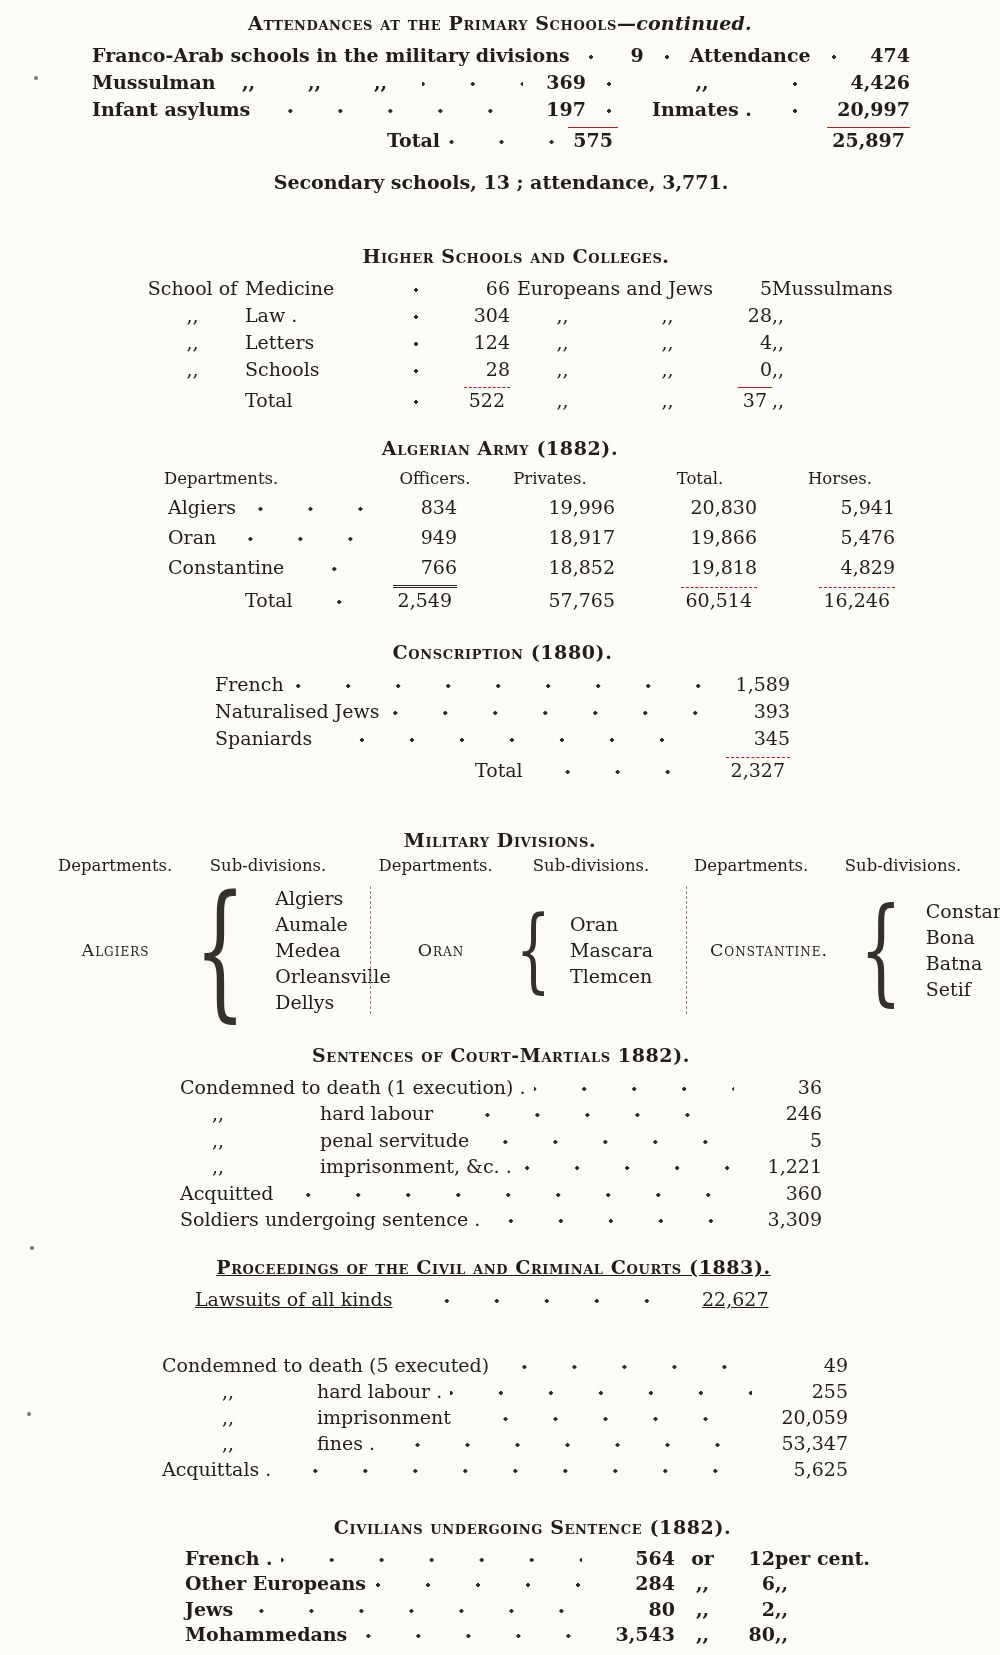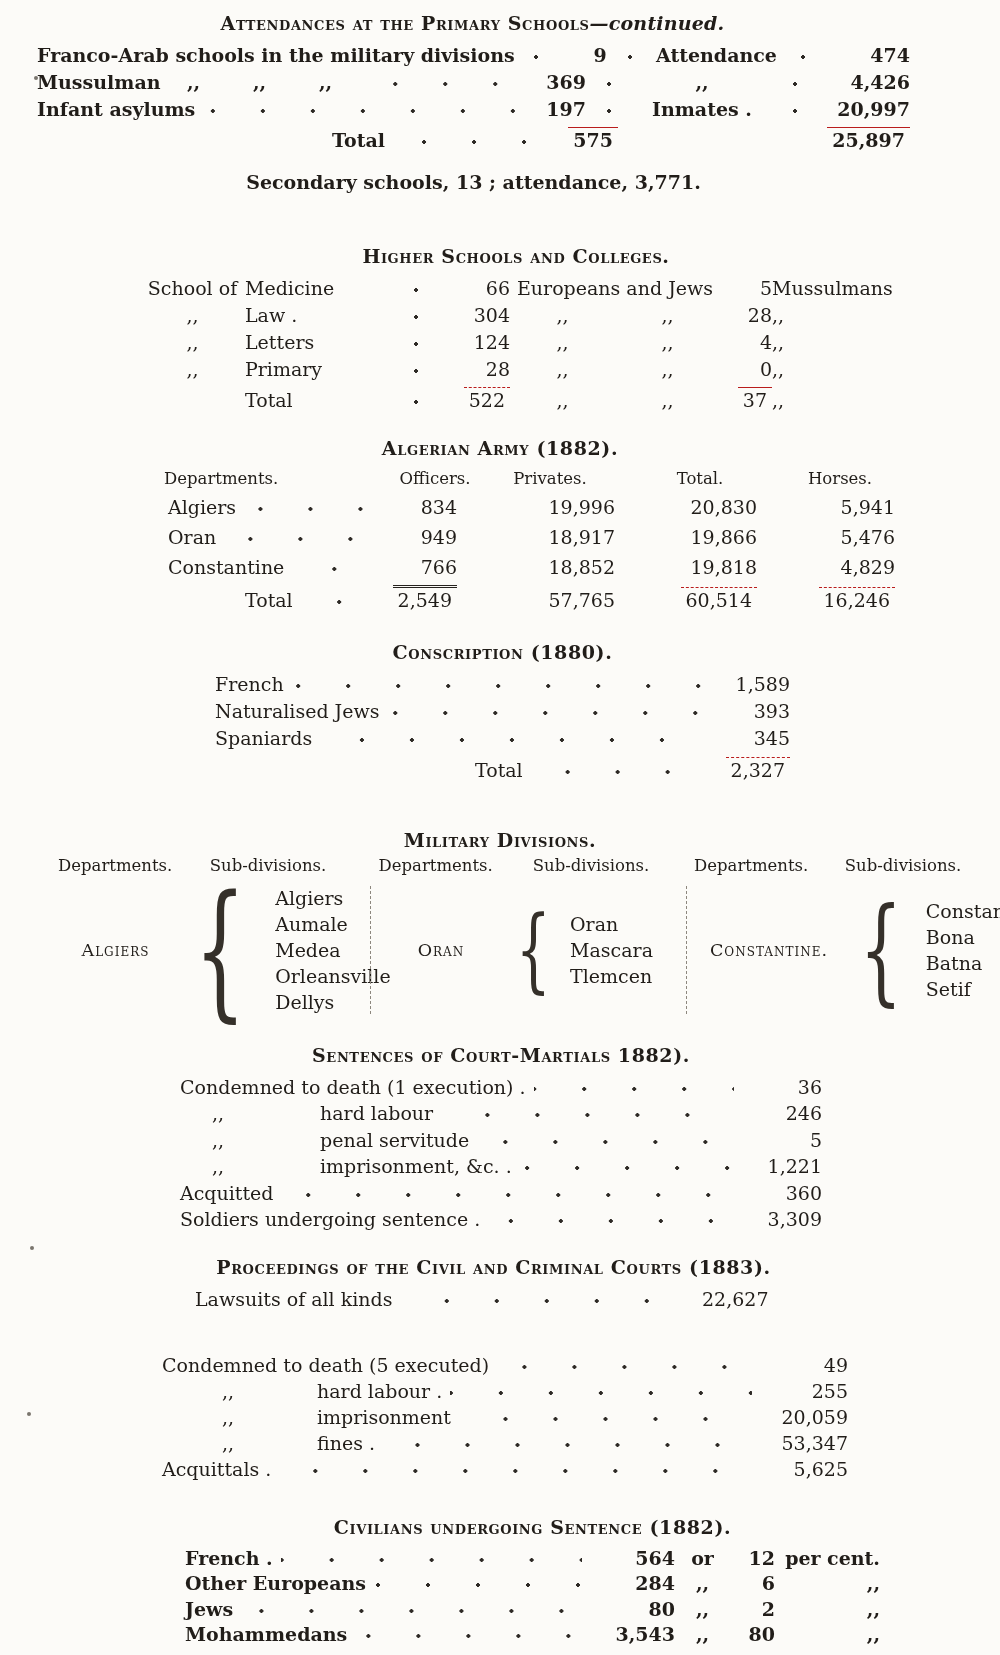--- a/index.html
+++ b/index.html
@@ -99,46 +99,46 @@
   .bg3{font-size:116px;transform:scaleX(.58);}
   .vsep{border-left:1px dashed #8d877e;height:128px;margin-top:30px;}
 
   
   .s6{margin-top:26px;padding:0 178px 0 180px;}
   .s6 .row{min-height:26.5px;}
   .s6 .dcell{width:140px;padding-left:32px;box-sizing:border-box;flex:0 0 auto;}
   .s6 .dcell:empty{display:none;}
   .s6 .val{width:80px;text-align:right;flex:0 0 auto;}
 
-  .s7{margin-top:26px;padding:0 208px 0 195px;}
+  .s7{margin-top:26px;padding:0 208px 0 195px;text-decoration:underline;}
   .s7 .val{width:90px;text-align:left;flex:0 0 auto;}
 
   .s8{margin-top:40px;padding:0 152px 0 162px;}
   .s8 .row{min-height:26px;}
   .s8 .dcell{width:155px;padding-left:60px;box-sizing:border-box;flex:0 0 auto;}
   .s8 .dcell:empty{display:none;}
   .s8 .val{width:88px;text-align:right;flex:0 0 auto;}
 
   
   .s9{margin-top:36px;padding:0 120px 0 185px;font-weight:700;}
   .s9 .row{min-height:25.5px;}
   .s9 .val{width:85px;text-align:right;flex:0 0 auto;}
   .s9 .sep{width:55px;text-align:center;flex:0 0 auto;}
   .s9 .pct{width:45px;text-align:right;flex:0 0 auto;}
-  .s9 .unit{width:105px;text-align:right;flex:0 0 auto;}
+  .s9 .unit{width:105px;text-align:left;flex:0 0 auto;}
 </style>
 </head>
 <body>
 
 <div class="page">
   <div class="speck" style="left:34px;top:76px;"></div>
   <div class="speck" style="left:30px;top:1246px;"></div>
   <div class="speck" style="left:27px;top:1412px;"></div>
 
-  <section class="s1" style="padding-top:12px;padding-left:37px;">
+  <section class="s1" style="padding-top:12px;">
     <h2 class="t"><span>Attendances at the Primary Schools</span><span class="ital">—continued.</span></h2>
 
     <div class="row">
       <span class="c">Franco-Arab schools in the military divisions</span>
       <div class="leader"></div>
       <span class="c count">9</span>
       <div class="leader mini"></div>
       <span class="c mid">Attendance</span>
       <div class="leader mini"></div>
       <span class="c val">474</span>
@@ -215,21 +215,21 @@
       <span class="euro">
           <span>,,</span>
           <span>,,</span>
         </span>
       <span class="num2">4</span>
       <span class="muss">,,</span>
     </div>
 
     <div class="row">
       <span class="pfx">,,</span>
-      <span class="name">Primary</span>
+      <span class="name">Schools</span>
       <div class="leader"></div>
       <span class="num1">28</span>
       <span class="euro">
           <span>,,</span>
           <span>,,</span>
         </span>
       <span class="num2">0</span>
       <span class="muss">,,</span>
     </div>
 

